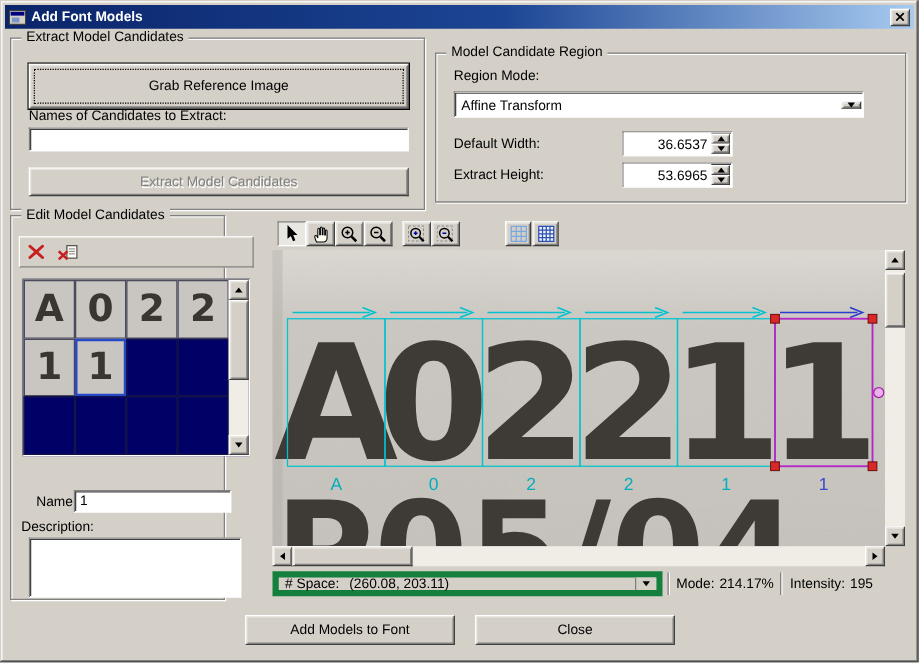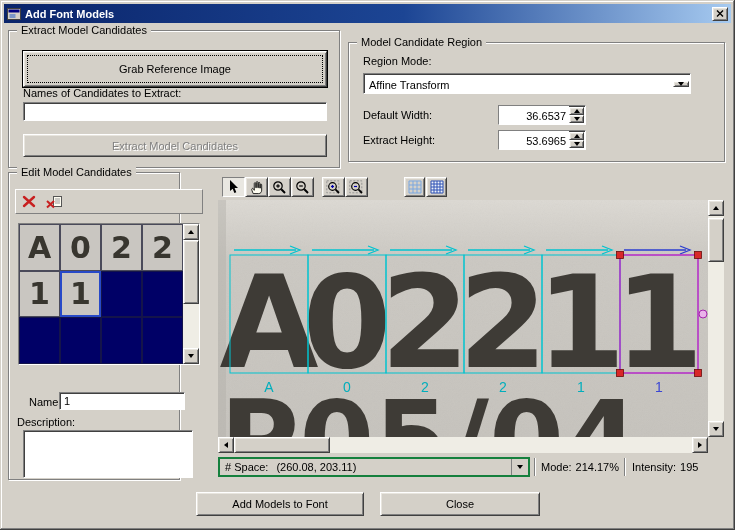--- a/index.html
+++ b/index.html
@@ -143,21 +143,21 @@
   }
 
   
   .canvas-wrap { position:absolute; left:218px; top:200px; width:490px; height:237px; background:#c6c3bd; }
   .vscroll { position:absolute; left:708px; top:200px; height:237px; }
   .hscroll { position:absolute; left:218px; top:437px; width:490px; }
   .sb-corner { position:absolute; left:708px; top:437px; width:16px; height:16px; background:#d4d0c8; }
 
   .space-combo {
     position:absolute; left:218px; top:457px; width:312px; height:20px;
-    border:2px solid #15803d; background:#d4d0c8; display:flex; align-items:center;
+    border:5px solid #15803d; background:#d4d0c8; display:flex; align-items:center;
   }
   .space-text { flex:1; padding-left:5px; white-space:nowrap; overflow:hidden; }
   .space-text .val { margin-left:8px; }
   .space-arrow {
     width:17px; height:100%; border-left:1px solid #808080; background:#d4d0c8;
     display:flex; align-items:center; justify-content:center; flex:none;
   }
   .status-sep {
     position:absolute; top:458px; width:2px; height:18px;
     border-left:1px solid #808080; border-right:1px solid #fff;

